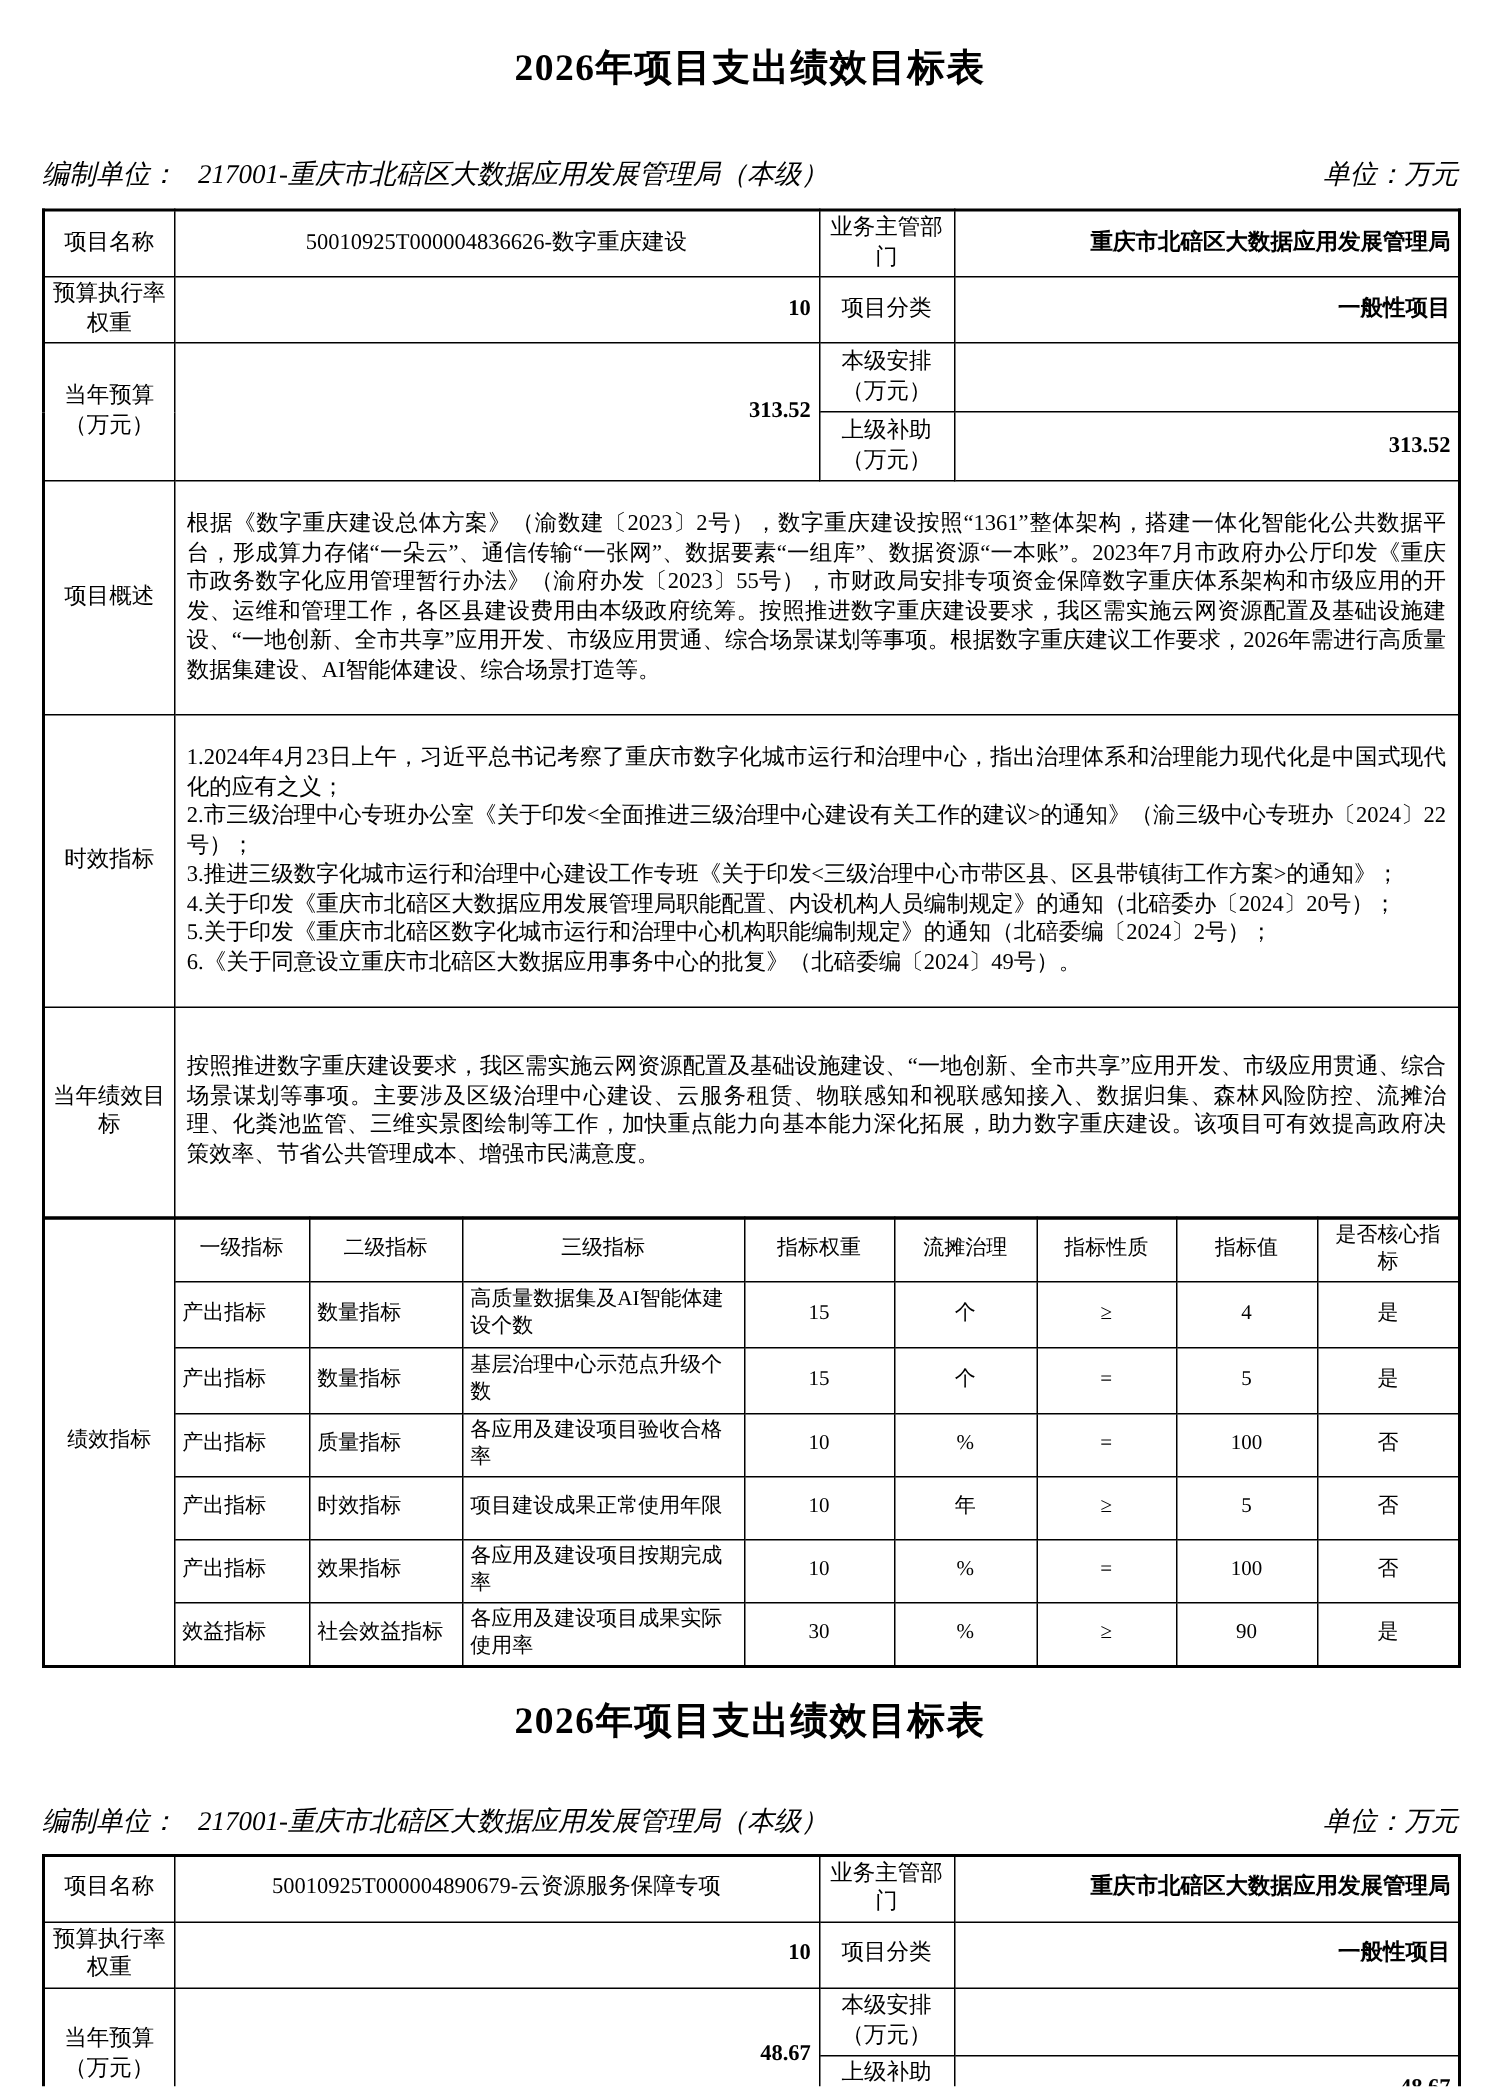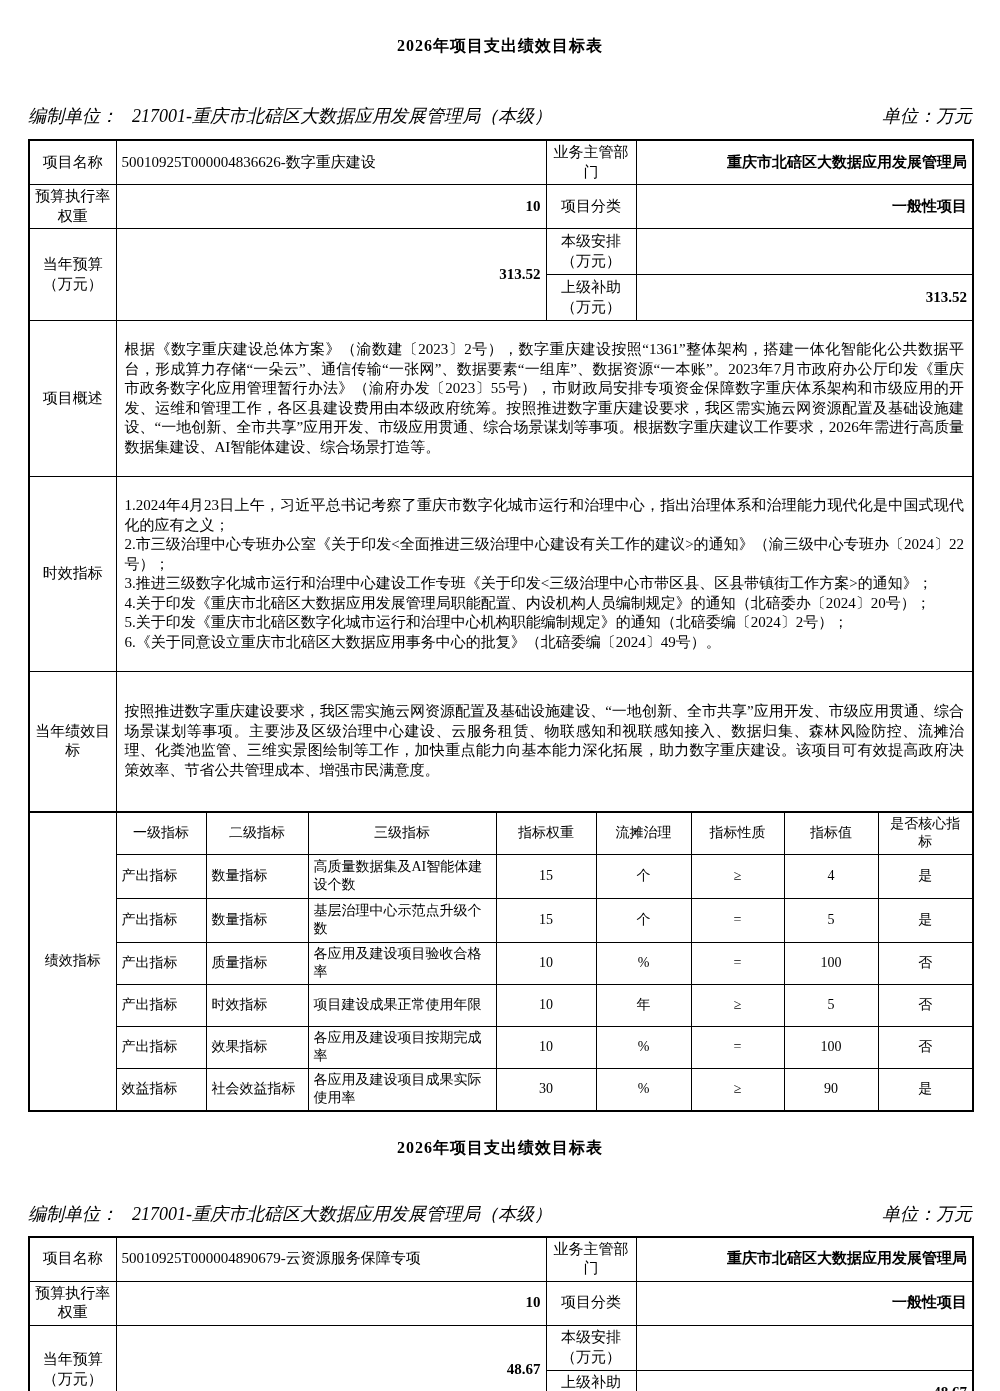--- a/index.html
+++ b/index.html
@@ -4,21 +4,21 @@
 <style>
   * { box-sizing: border-box; }
   html, body { margin: 0; padding: 0; background: #ffffff; }
   .page {
     width: 1000px; height: 1391px; background: #ffffff; color: #000;
     padding: 6px 28px 0 28px; overflow: hidden; position: relative;
     font-family: "Liberation Serif", "DejaVu Serif", serif;
   }
   .corner { font-size: 15px; font-style: italic; line-height: 18px; }
   .doc-title {
-    text-align: center; font-weight: bold; font-size: 16px; line-height: 28px;
+    text-align: center; font-weight: bold; font-size: 25px; line-height: 28px;
     margin-top: 26px; letter-spacing: 1px;
   }
   .doc-title.second { margin-top: 22px; }
   .org-row {
     display: flex; justify-content: space-between; align-items: flex-end;
     margin-top: 46px; margin-bottom: 13px;
     font-size: 18px; font-style: italic; line-height: 20px;
   }
   .org-row.second { margin-top: 42px; margin-bottom: 12px; }
   .org-value { margin-left: 14px; }
@@ -26,21 +26,21 @@
     width: 944px; border-collapse: collapse; table-layout: fixed;
     border: 2px solid #000;
   }
   table.ind { margin-top: -2px; }
   td {
     border: 1px solid #000; padding: 2px 5px; vertical-align: middle;
     font-size: 15px; line-height: 19.5px; word-break: break-all;
   }
   td.lbl { text-align: center; }
   td.pre { white-space: pre-line; }
-  td.vl { text-align: left; }
+  td.vl { text-align: center; }
   td.vc { text-align: right; font-weight: bold; }
   td.para { text-align: justify; padding: 19px 8px; }
   table.ind td { font-size: 14px; line-height: 18.5px; padding: 2px 5px; }
   table.ind td.hd { text-align: center; }
   table.ind td.tl { text-align: left; }
   table.ind td.tc { text-align: center; }
 </style>
 </head>
 <body>
 

